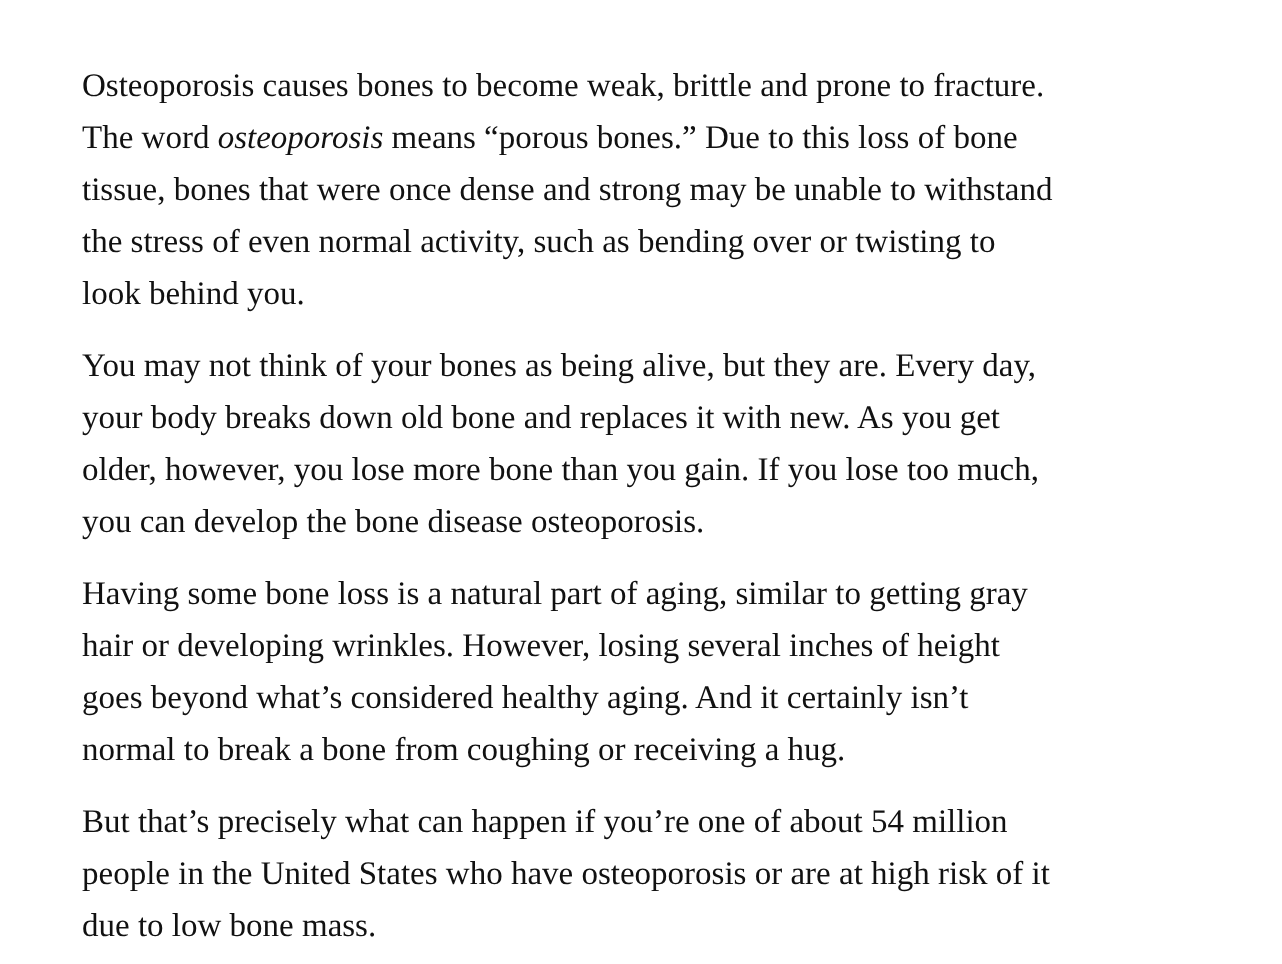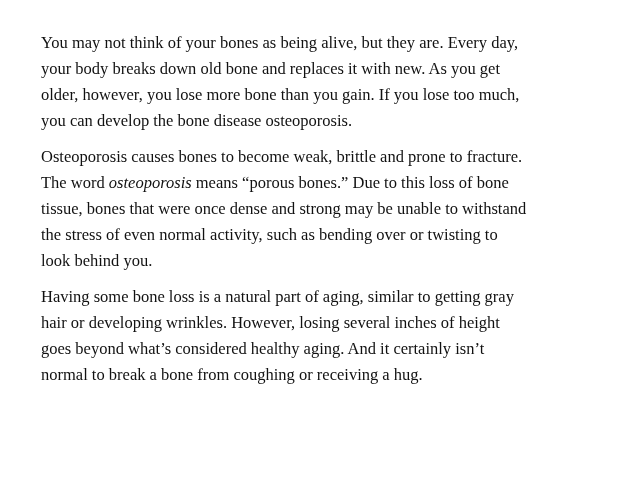--- a/index.html
+++ b/index.html
@@ -8,26 +8,29 @@
       position: absolute; left: 41px; top: 30px; width: 525px;
       font-family: "Liberation Serif", serif;
       font-size: 16.5px; line-height: 26px; color: #111111;
     }
     .article p { margin: 0 0 10px 0; white-space: pre-line; }
   </style>
 </head>
 <body>
 
 <div class="article">
-  <p>You may not think of your bones as being alive, but they are. Every day,
-your body breaks down old bone and replaces it with new. As you get
-older, however, you lose more bone than you gain. If you lose too much,
-you can develop the bone disease osteoporosis.</p>
   <p><span>Osteoporosis causes bones to become weak, brittle and prone to fracture.
 The word </span><em>osteoporosis</em><span> means “porous bones.” Due to this loss of bone
 tissue, bones that were once dense and strong may be unable to withstand
 the stress of even normal activity, such as bending over or twisting to
 look behind you.</span></p>
+  <p>You may not think of your bones as being alive, but they are. Every day,
+your body breaks down old bone and replaces it with new. As you get
+older, however, you lose more bone than you gain. If you lose too much,
+you can develop the bone disease osteoporosis.</p>
   <p>Having some bone loss is a natural part of aging, similar to getting gray
 hair or developing wrinkles. However, losing several inches of height
 goes beyond what’s considered healthy aging. And it certainly isn’t
 normal to break a bone from coughing or receiving a hug.</p>
+  <p>But that’s precisely what can happen if you’re one of about 54 million
+people in the United States who have osteoporosis or are at high risk of it
+due to low bone mass.</p>
 </div>
 
 </body></html>

